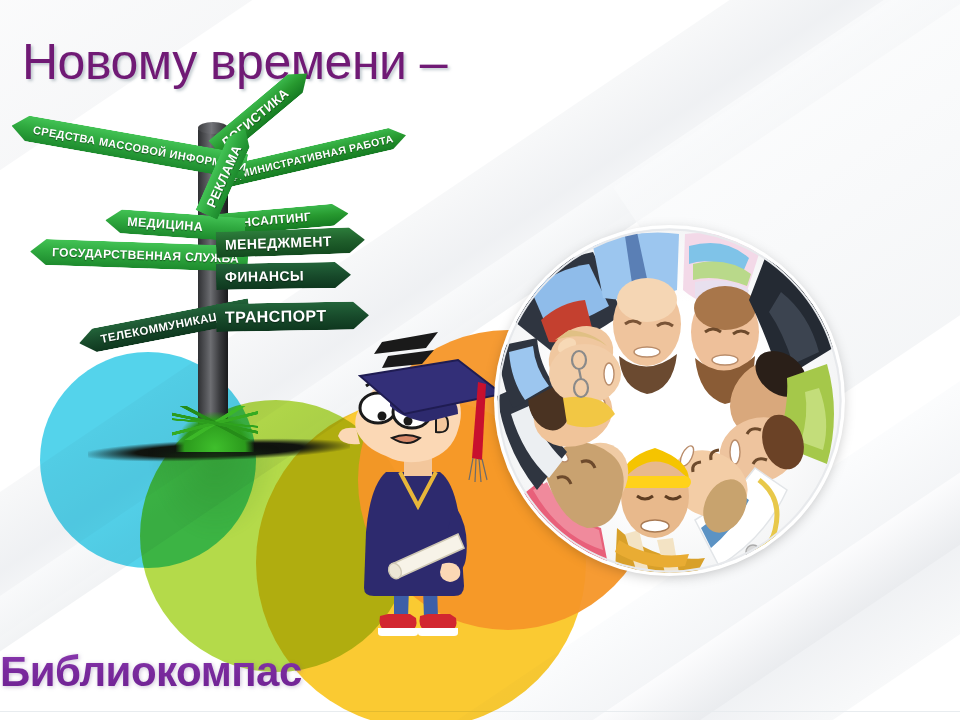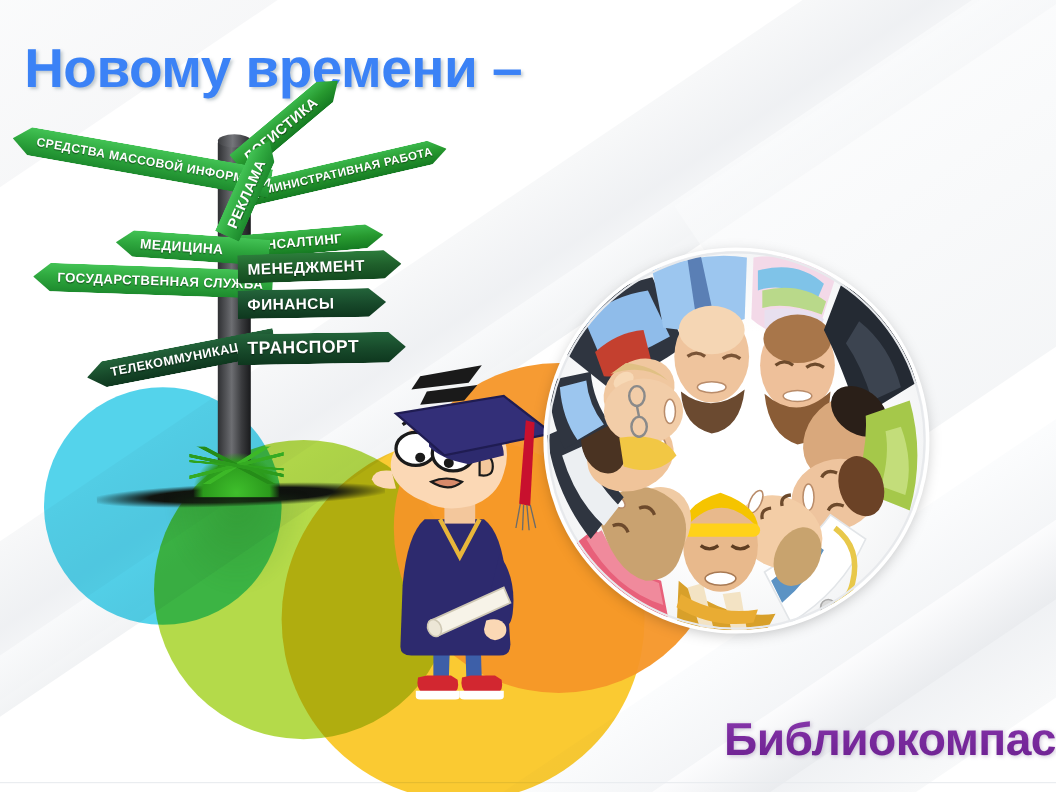--- a/index.html
+++ b/index.html
@@ -109,30 +109,30 @@
     border-radius:50%;
     background:#ffffff;
     box-shadow:0 0 0 3px #ffffff, 0 3px 14px rgba(0,0,0,.28);
     overflow:hidden;
   }
   #photo svg{display:block;}
 
   
   .title{
     position:absolute;
-    font-weight:700;
-    color:#3b82f6;
+    font-weight:400;
+    color:#701a75;
     text-shadow:2px 2px 3px rgba(120,140,150,.45);
     letter-spacing:-.5px;
     text-align:center;
   }
   #title-l1{left:22px;top:33px;font-size:50px;}
   #title-l2{left:438px;top:108px;font-size:50px;}
   #footer-title{
-    position:absolute;left:0;right:0;top:648px;text-align:right;
+    position:absolute;left:0;right:0;top:648px;text-align:left;
     font-size:42px;font-weight:700;letter-spacing:-.5px;
     background:linear-gradient(180deg,#8b3ab0 0%,#7a2a9e 45%,#6c2190 100%);
     -webkit-background-clip:text;background-clip:text;color:transparent;
     -webkit-text-fill-color:transparent;
     filter:drop-shadow(1px 1px 2px rgba(110,80,140,.35));
   }
 </style>
 </head>
 <body>
 

